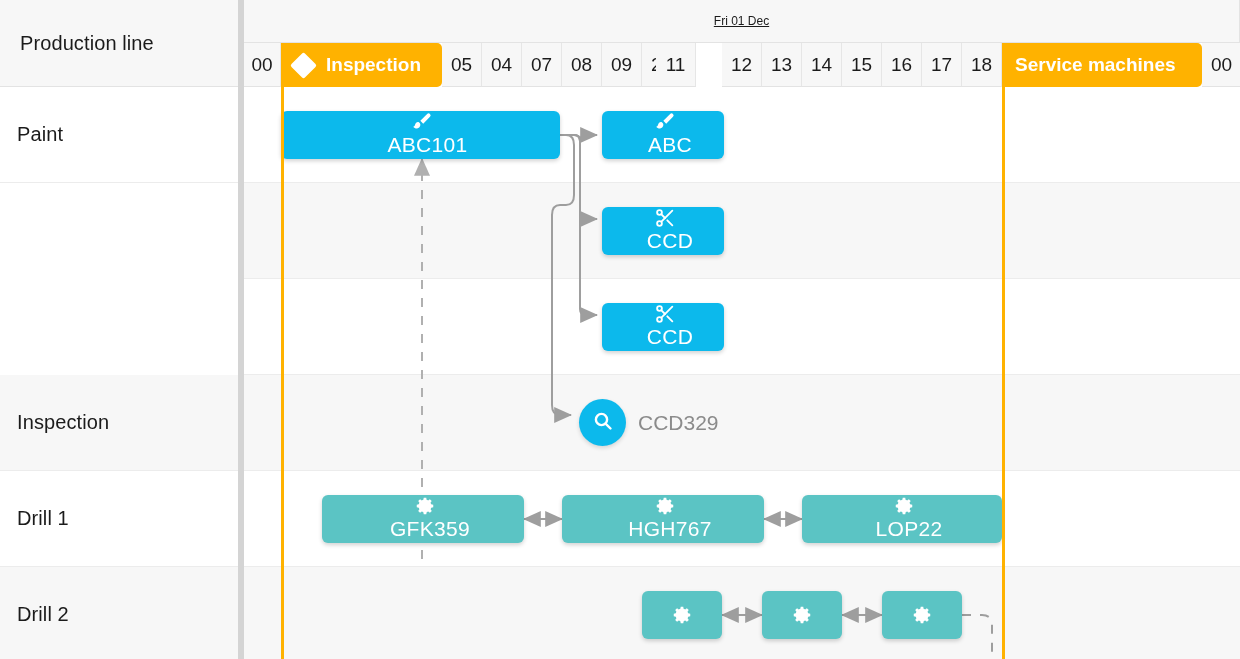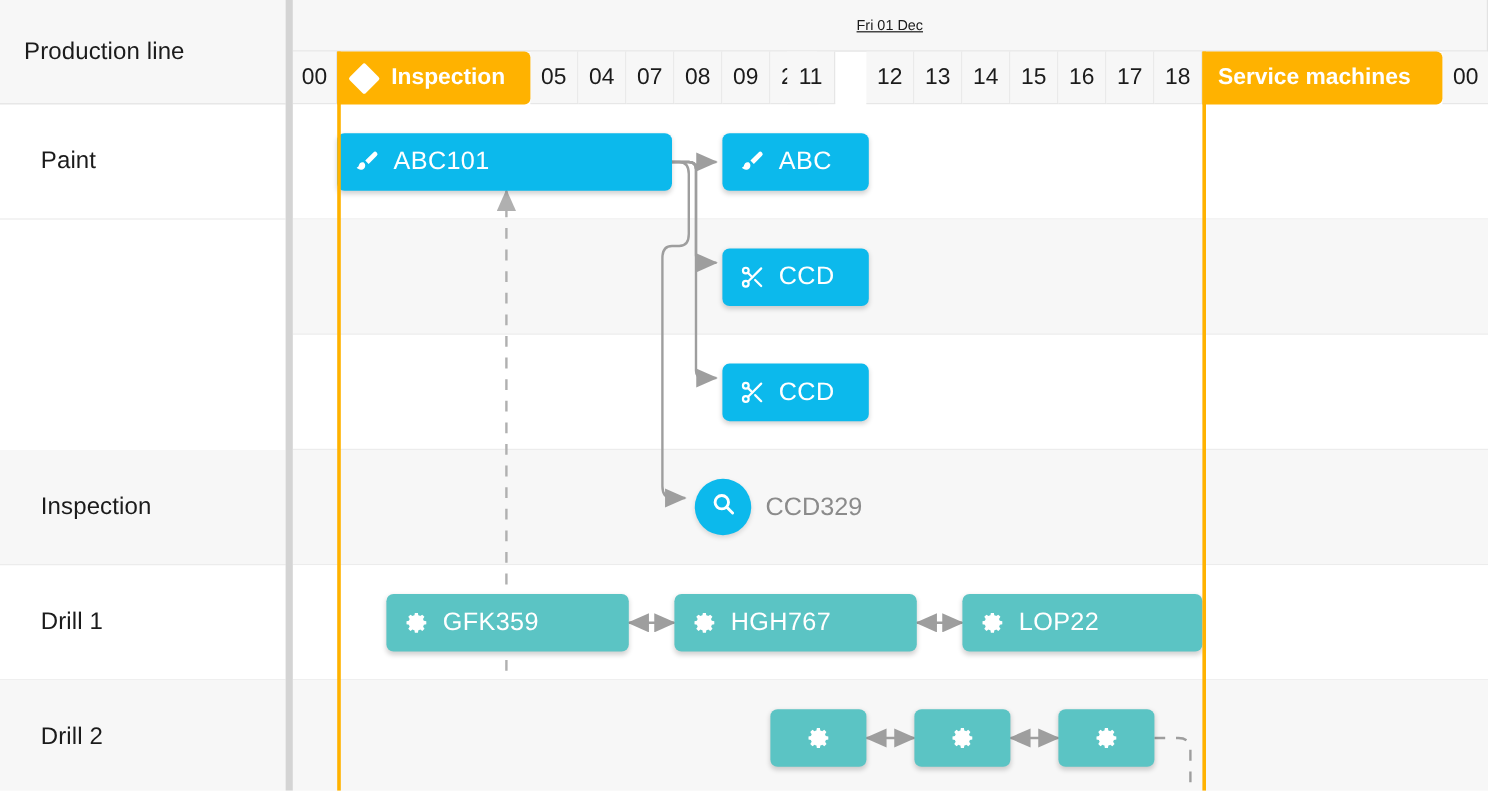--- a/index.html
+++ b/index.html
@@ -14,21 +14,21 @@
   
   .labelcol{position:absolute;left:0;top:0;width:238px;height:659px;background:#ffffff;z-index:6;}
   .lbl-head{
     position:absolute;left:0;top:0;width:238px;height:87px;
     background:#f7f7f7;border-bottom:1px solid #e3e3e3;
     display:flex;align-items:center;padding-left:20px;box-sizing:border-box;
   }
   .lbl-head span{font-size:20px;color:#1b1b1b;letter-spacing:.1px;}
   .lbl-row{
     position:absolute;left:0;width:238px;height:96px;
-    display:flex;align-items:center;padding-left:34px;box-sizing:border-box;
+    display:flex;align-items:center;padding-left:17px;box-sizing:border-box;
     border-bottom:1px solid #ececec;
   }
   .lbl-row span{font-size:20px;color:#1b1b1b;letter-spacing:.1px;}
   .lbl-row.alt{background:#f7f7f7;}
   .splitter{position:absolute;left:238px;top:0;width:6px;height:659px;background:#d4d4d4;z-index:7;}
 
   
   .tl{position:absolute;left:244px;top:0;right:0;height:659px;}
   .day-head{
     position:absolute;left:0;top:0;width:996px;height:43px;
@@ -61,21 +61,21 @@
   .grid{position:absolute;left:0;top:87px;width:996px;height:572px;}
   .grow{position:absolute;left:0;width:996px;height:96px;border-bottom:1px solid #ececec;box-sizing:border-box;}
   .grow.alt{background:#f7f7f7;}
   .grow.plain{background:#ffffff;}
 
   
   .task{
     position:absolute;height:48px;border-radius:6px;
     display:flex;align-items:center;box-sizing:border-box;
     padding-left:14px;overflow:hidden;white-space:nowrap;
-    box-shadow:0 2px 4px rgba(0,0,0,.18);z-index:3;
+    box-shadow:0 2px 4px rgba(0,0,0,.18);z-index:3;flex-direction:column;
   }
   .task.blue{background:#0cb9ec;}
   .task.teal{background:#5bc4c4;}
   .task .tname{font-size:21px;color:#ffffff;letter-spacing:.3px;}
   .task .ticon{flex:0 0 auto;margin-right:11px;display:flex;align-items:center;}
   .task.centered{padding-left:0;justify-content:center;}
 
   
   .milestone{
     position:absolute;width:47px;height:47px;border-radius:50%;background:#0cb9ec;

